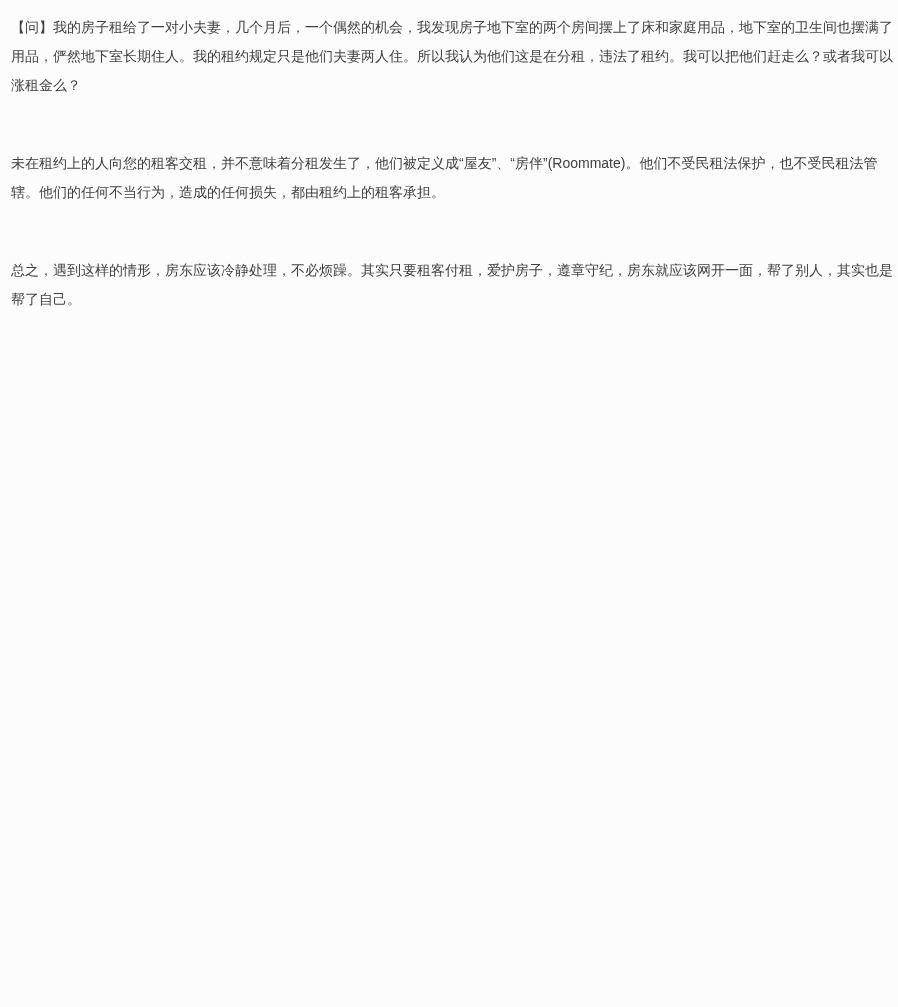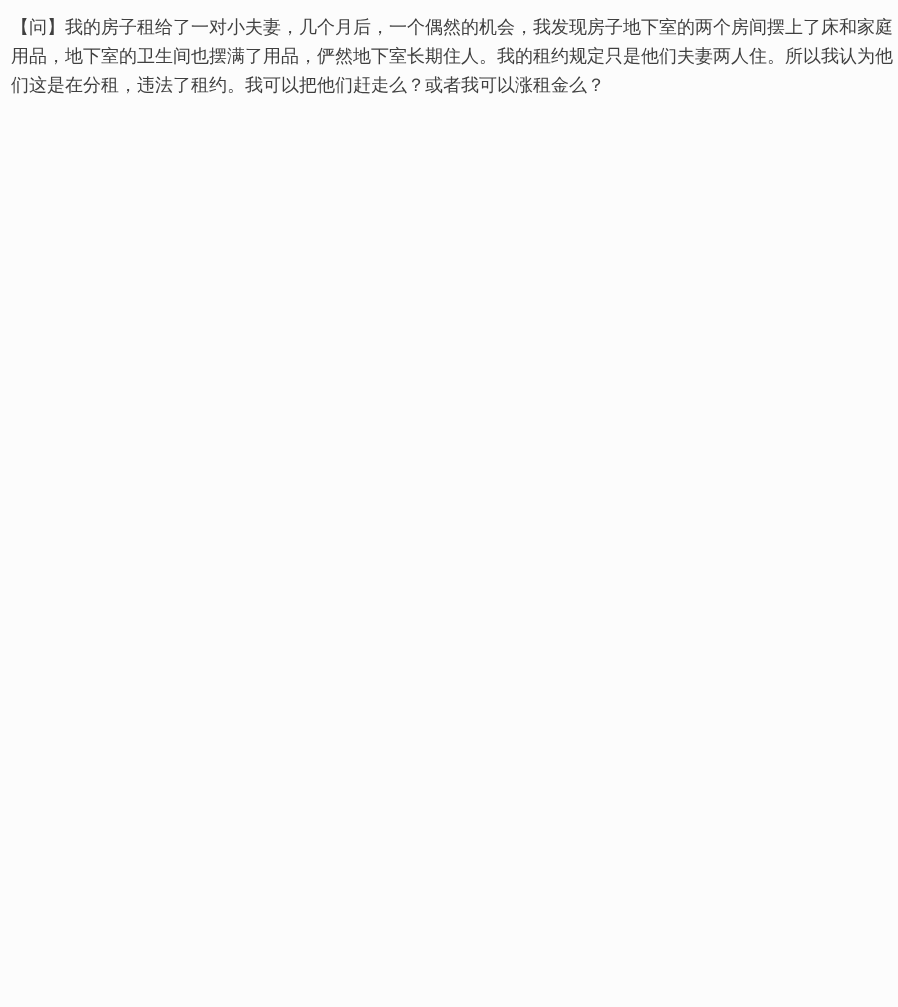--- a/index.html
+++ b/index.html
@@ -7,32 +7,34 @@
     padding: 0;
     background: #fcfcfc;
   }
   .page {
     width: 898px;
     min-height: 1007px;
     box-sizing: border-box;
     padding: 13px 5px 13px 11px;
     background: #fcfcfc;
     font-family: "Liberation Sans", "DejaVu Sans", sans-serif;
-    font-size: 18px;
+    font-size: 14px;
     line-height: 29px;
     color: #3f3f3f;
     overflow: hidden;
   }
   .page p {
     margin: 0 0 49px 0;
     text-align: left;
     word-break: break-word;
   }
   .page p:last-child {
     margin-bottom: 0;
   }
 </style>
 </head>
 <body>
 
 <div class="page">
   <p>【问】我的房子租给了一对小夫妻，几个月后，一个偶然的机会，我发现房子地下室的两个房间摆上了床和家庭用品，地下室的卫生间也摆满了用品，俨然地下室长期住人。我的租约规定只是他们夫妻两人住。所以我认为他们这是在分租，违法了租约。我可以把他们赶走么？或者我可以涨租金么？</p>
+  <p>未在租约上的人向您的租客交租，并不意味着分租发生了，他们被定义成“屋友”、“房伴”(Roommate)。他们不受民租法保护，也不受民租法管辖。他们的任何不当行为，造成的任何损失，都由租约上的租客承担。</p>
+  <p>总之，遇到这样的情形，房东应该冷静处理，不必烦躁。其实只要租客付租，爱护房子，遵章守纪，房东就应该网开一面，帮了别人，其实也是帮了自己。</p>
 </div>
 
 </body></html>

